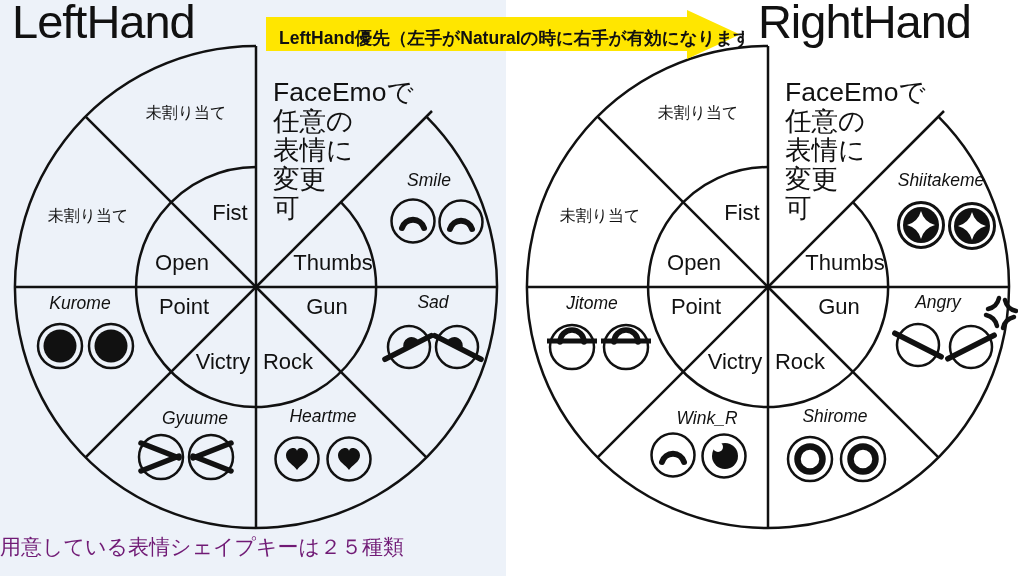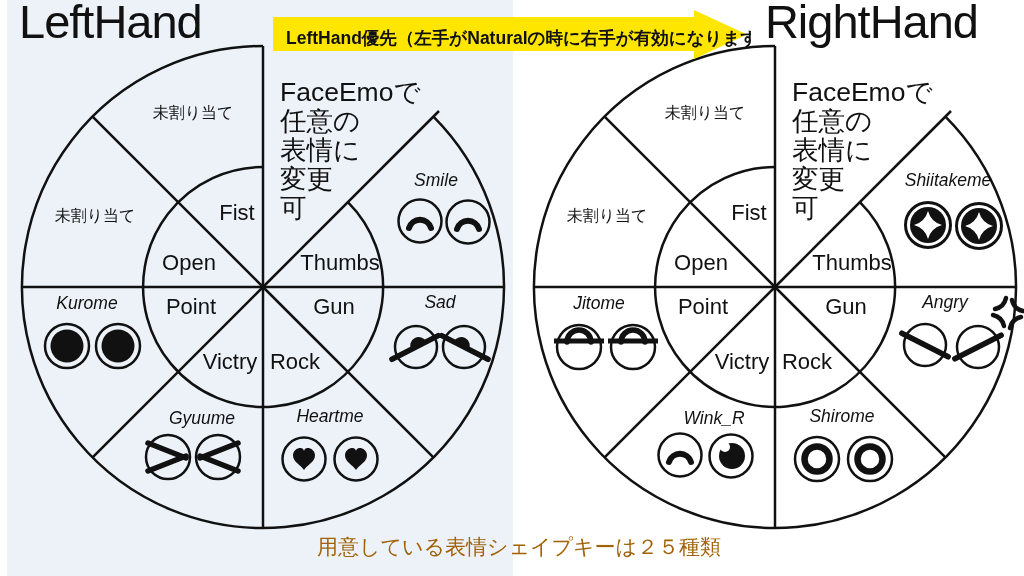--- a/index.html
+++ b/index.html
@@ -1,39 +1,39 @@
 <!DOCTYPE html>
 <html><head>
 <meta charset="utf-8">
 <style>
   html,body{margin:0;padding:0;}
   body{width:1024px;height:576px;overflow:hidden;position:relative;
        font-family:"Liberation Sans","DejaVu Sans",sans-serif;background:#ffffff;}
-  #stage{position:absolute;left:0;top:0;width:974px;height:576px;margin-left:7px;}
+  #stage{position:absolute;left:0;top:0;width:974px;height:576px;}
   .panel{position:absolute;top:0;height:576px;}
   #left-panel{left:0;width:506px;background:#edf2f9;}
   #right-panel{left:506px;width:518px;background:#ffffff;}
   .hand-title{position:absolute;top:-4px;font-size:47px;line-height:1.1;color:#111;
               letter-spacing:-1px;white-space:nowrap;}
   #title-left{left:12px;}
   #title-right{right:3px;text-align:right;}
   .wheel{position:absolute;width:500px;height:500px;}
   #wheel-left{left:6px;top:37px;}
   #wheel-right{left:518px;top:37px;}
   svg text{font-family:"Liberation Sans","DejaVu Sans",sans-serif;fill:#111;text-anchor:middle;}
   .wl{stroke:#111;stroke-width:2.5;fill:none;}
   .eo{fill:none;stroke:#111;stroke-width:2.5;}
   .t-inner{font-size:22px;}
   .t-jp{font-size:16px;}
   .t-name{font-size:17.5px;font-style:italic;}
   .t-fe{font-size:26.5px;text-anchor:start;}
   #banner{position:absolute;left:266px;top:4px;width:478px;height:58px;}
   #banner text{font-size:17.5px;text-anchor:start;font-weight:bold;}
-  #caption{position:absolute;left:0;top:533px;width:1024px;text-align:center;
-           font-size:21px;color:#a16207;}
+  #caption{position:absolute;left:0;top:533px;width:1024px;
+           font-size:21px;color:#701a75;}
 </style>
 </head>
 <body>
 
 <div id="stage">
 
   <div id="left-panel" class="panel"></div>
   <div id="right-panel" class="panel"></div>
 
   <div id="title-left" class="hand-title">LeftHand</div>

